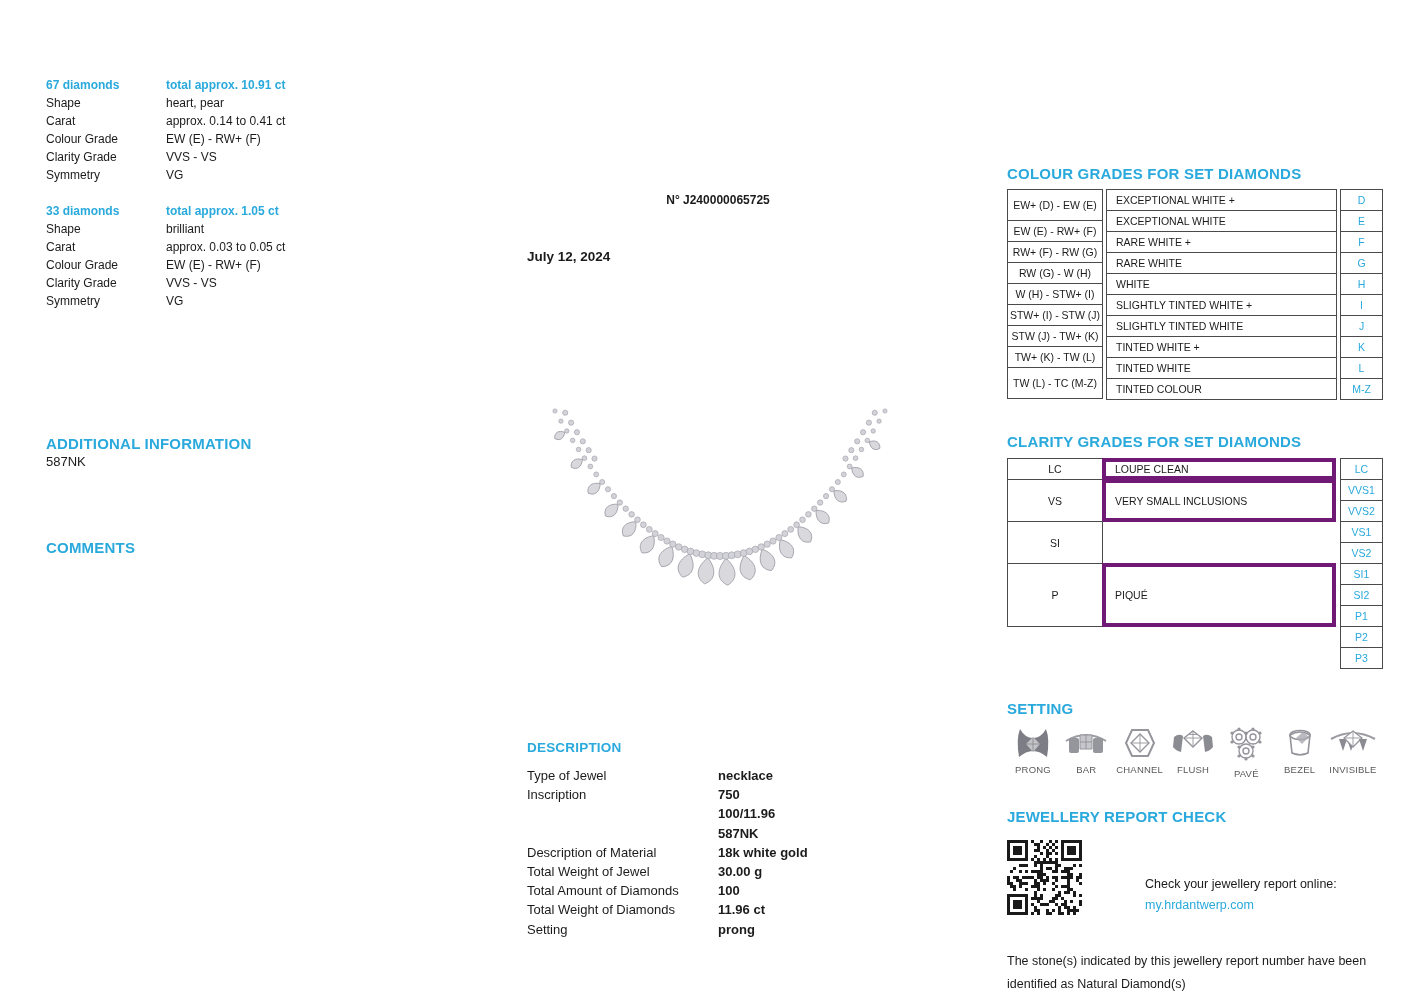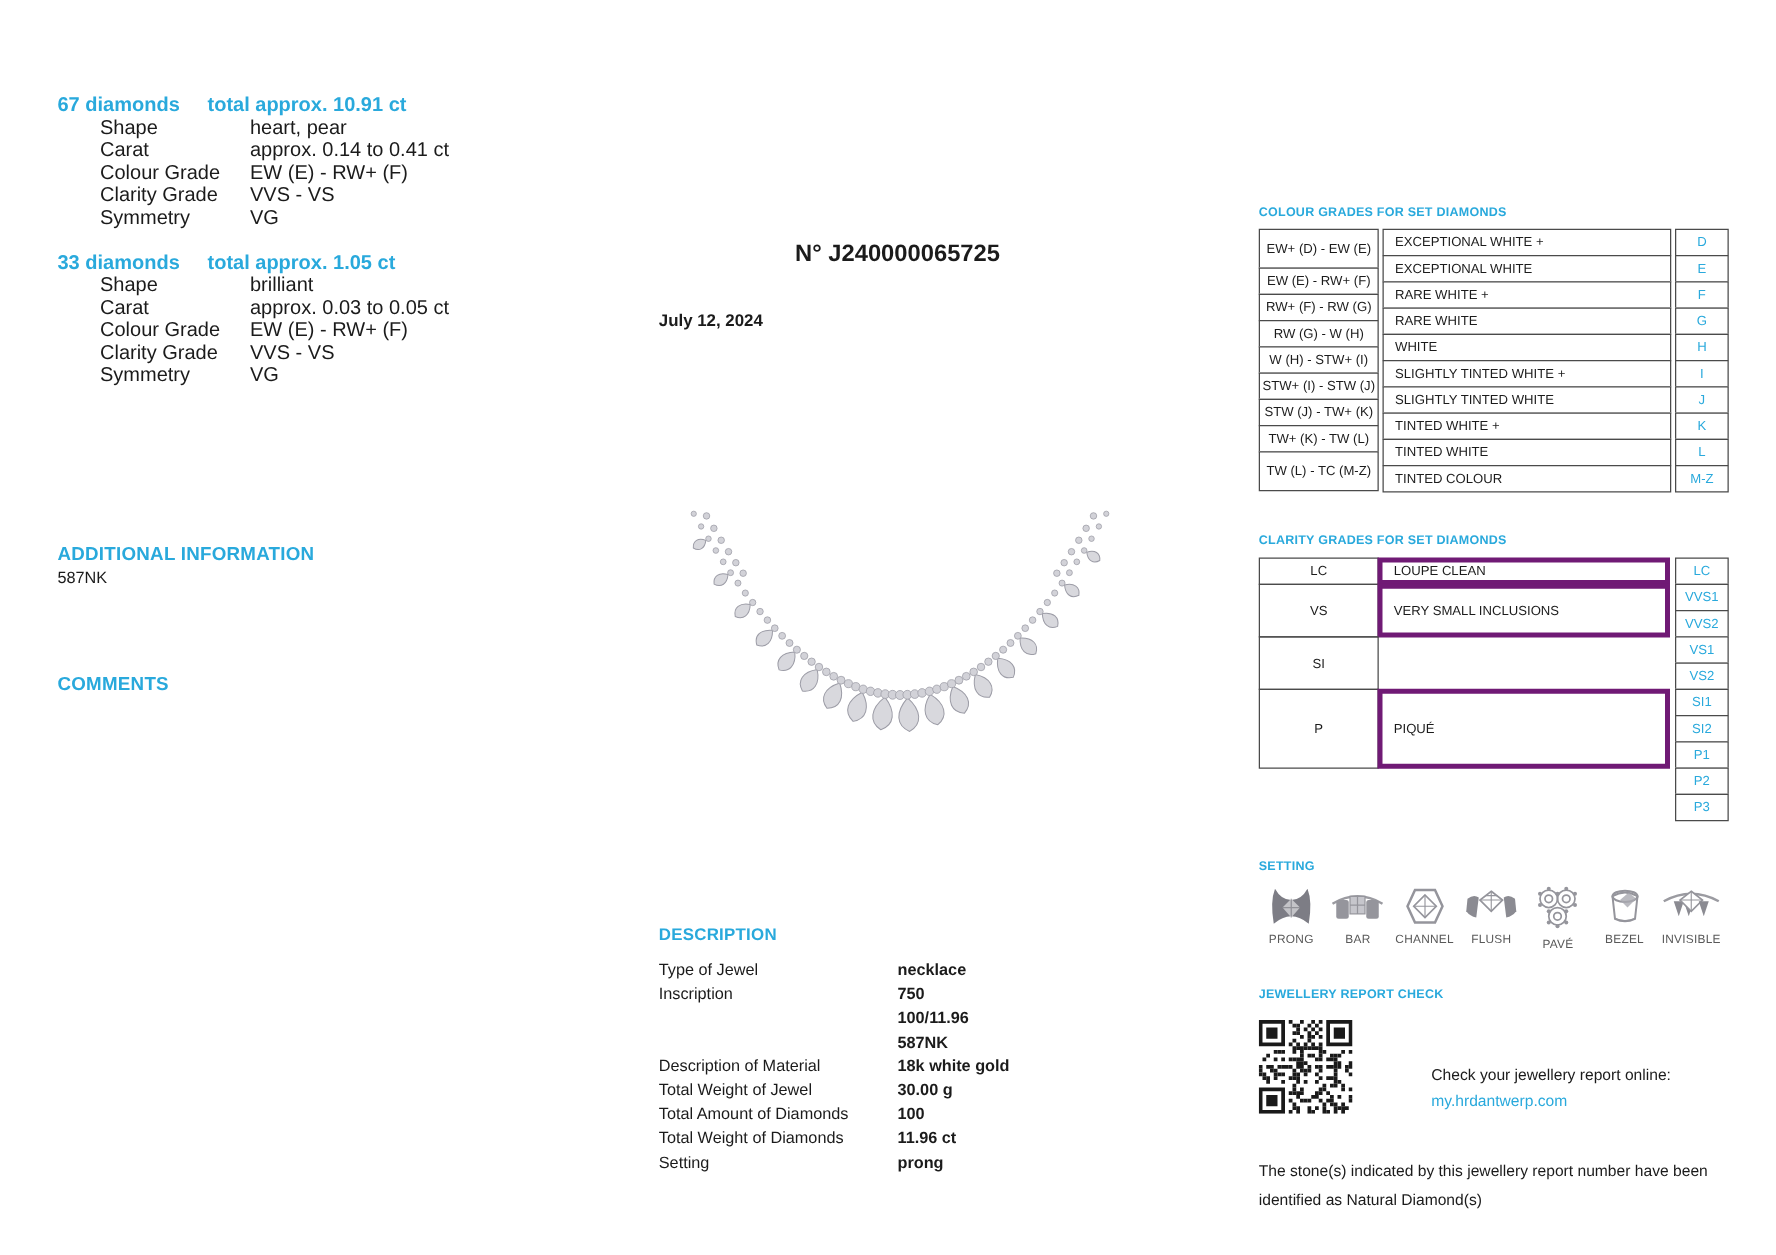--- a/index.html
+++ b/index.html
@@ -2,45 +2,45 @@
 <html><head>
 <meta charset="utf-8">
 <style>
   * { margin:0; padding:0; box-sizing:border-box; }
   html,body { background:#ffffff; }
   body { font-family:"Liberation Sans", sans-serif; color:#1b1b1b; }
   .page { position:relative; width:1421px; height:1004px; background:#fff; overflow:hidden; }
   .abs { position:absolute; }
 
   
-  .stone-group { font-size:16px; line-height:18px; }
+  .stone-group { font-size:12px; line-height:18px; }
   .g-head { font-weight:bold; color:#29a9dc; }
   .g-count { display:inline-block; width:120px; }
-  .g-row { white-space:nowrap;margin-left:34px; }
+  .g-row { white-space:nowrap; }
   .g-label { display:inline-block; width:120px; }
 
   .side-heading { font-size:15px; font-weight:bold; color:#29a9dc; letter-spacing:.2px; }
   .side-value { font-size:13px; margin-top:2px; }
 
   
   .title-block { text-align:center; width:440px; }
   .title-main { font-size:14.5px; font-weight:bold; color:#29a9dc; letter-spacing:.3px; }
-  .title-num { font-size:19px; font-weight:bold; margin-top:2px; }
+  .title-num { font-size:12px; font-weight:bold; margin-top:2px; }
   .date { font-size:13.5px; font-weight:bold; }
 
   
   .desc-heading { font-size:13.5px; font-weight:bold; color:#29a9dc; letter-spacing:.2px; margin-bottom:11px; }
   .d-row { display:flex; font-size:13px; line-height:19.2px; }
   .d-label { width:191px; flex:none; }
   .d-val { font-weight:bold; }
   .d-val-lines div { font-weight:bold; }
 
   
   .right-col { left:1007px; top:165px; width:376px; }
-  .r-heading { font-size:10px; font-weight:bold; color:#29a9dc; letter-spacing:.2px; }
+  .r-heading { font-size:15px; font-weight:bold; color:#29a9dc; letter-spacing:.2px; }
 
   
   .ctable { display:flex; gap:3px; margin-top:7px; }
   .col { display:flex; flex-direction:column; }
   .cell { border:1px solid #4a4a4a; margin-top:-1px; display:flex; align-items:center;
           font-size:10.5px; background:#fff; }
   .col .cell:first-child { margin-top:0; }
   .ranges { width:96px; }
   .ranges .cell { height:22px; justify-content:center; text-align:center; }
   .ranges .cell.tall { height:32px; }

